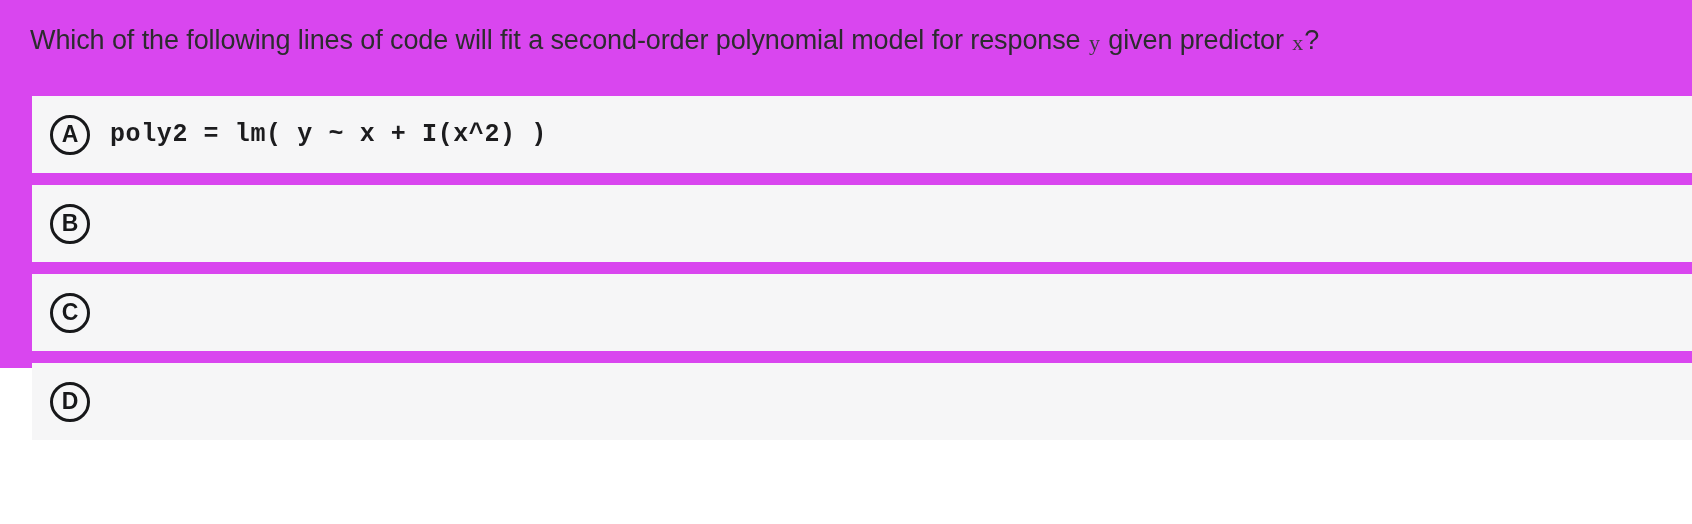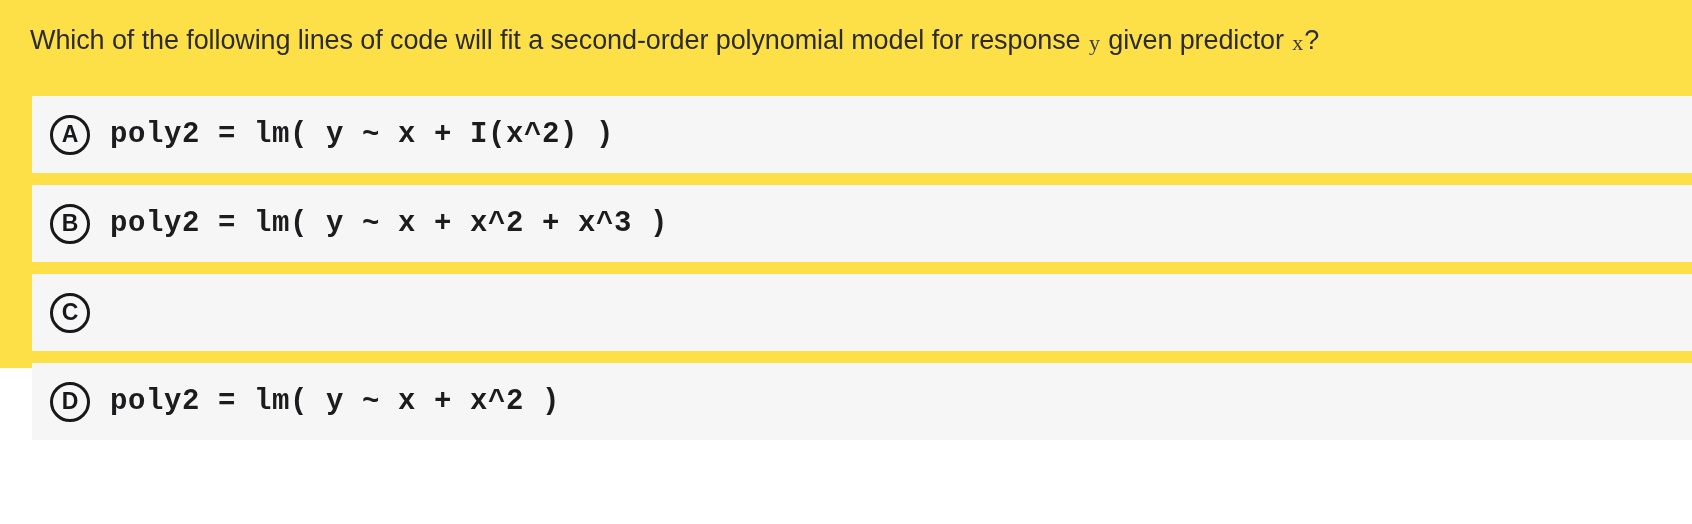--- a/index.html
+++ b/index.html
@@ -12,21 +12,21 @@
     height: 524px;
     overflow: hidden;
     font-family: "Liberation Sans", sans-serif;
     -webkit-font-smoothing: antialiased;
   }
 
   .page {
     position: relative;
     width: 1692px;
     height: 368px;
-    background: #fde047;
+    background: #d946ef;
   }
 
   
   .question {
     position: absolute;
     left: 30px;
     top: 20px;
     width: 1640px;
     font-size: 27px;
     line-height: 40px;
@@ -77,21 +77,21 @@
     justify-content: center;
     font-family: "Liberation Sans", sans-serif;
     font-size: 23px;
     font-weight: 700;
     color: #17181a;
     line-height: 1;
   }
   .code {
     flex: 1 1 auto;
     font-family: "Liberation Mono", "DejaVu Sans Mono", monospace;
-    font-size: 29px;
+    font-size: 25px;
     font-weight: 700;
     color: #1c1c1e;
     letter-spacing: 0.6px;
     white-space: pre;
   }
 </style>
 </head>
 <body>
 
 <div class="page">
@@ -102,27 +102,25 @@
 
   <div class="options">
 
     <div class="option-row">
       <div class="marker">A</div>
       <div class="code">poly2 = lm( y ~ x + I(x^2) )</div>
     </div>
 
     <div class="option-row">
       <div class="marker">B</div>
-      <div class="code">poly2 = lm( y ~ x + x^2 + x^3 )</div>
     </div>
 
     <div class="option-row">
       <div class="marker">C</div>
     </div>
 
     <div class="option-row">
       <div class="marker">D</div>
-      <div class="code">poly2 = lm( y ~ x + x^2 )</div>
     </div>
 
   </div>
 
 </div>
 
 </body></html>

